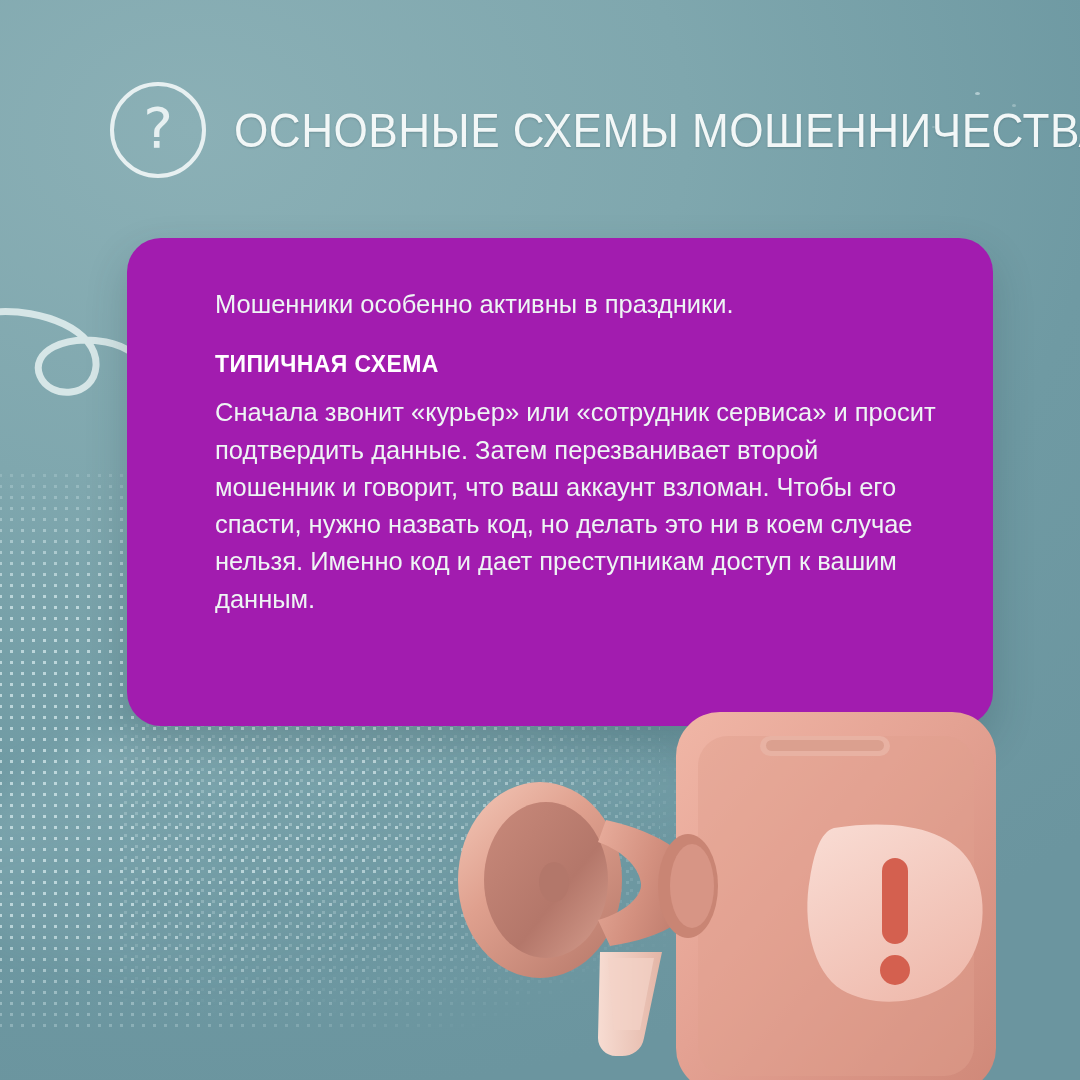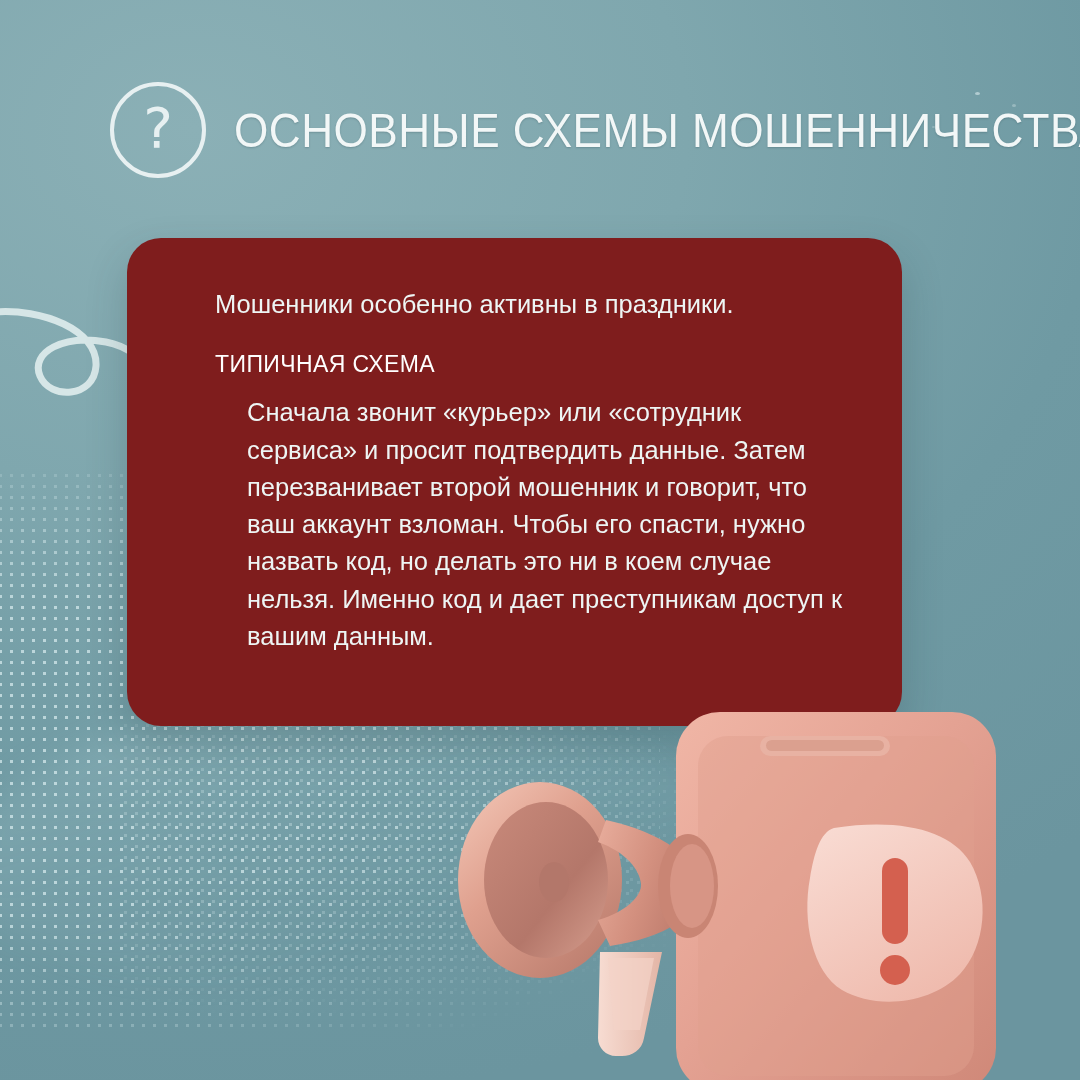--- a/index.html
+++ b/index.html
@@ -98,52 +98,51 @@
     transform-origin: left center;
     white-space: nowrap;
     text-shadow: 0 1px 2px rgba(30,60,66,0.25);
   }
 
   
   .card {
     position: absolute;
     left: 127px;
     top: 238px;
-    width: 775px;
+    width: 866px;
     height: 488px;
-    background: #7f1d1d;
+    background: #a21caf;
     border-radius: 34px;
     box-shadow: 0 18px 40px rgba(32,60,66,0.22);
   }
   .card-inner {
     position: absolute;
     left: 88px;
     top: 48px;
     right: 54px;
   }
   .p {
     color: #eef5f4;
     font-size: 25.5px;
     line-height: 1.47;
     margin: 0 0 28px 0;
     font-family: "Liberation Sans", sans-serif;
   }
   .p.tight { margin-bottom: 34px; }
   .subhead {
     color: #ffffff;
     font-size: 23px;
-    font-weight: normal;
+    font-weight: bold;
     letter-spacing: 0.4px;
     margin: 0 0 16px 0;
     font-family: "Liberation Sans", sans-serif;
   }
   .p.body {
     margin-bottom: 0;
     line-height: 1.46;
-    margin-left: 32px;
   }
 
   
   .arrow {
     position: absolute;
     left: -20px;
     top: 268px;
     width: 260px;
     height: 230px;
   }

